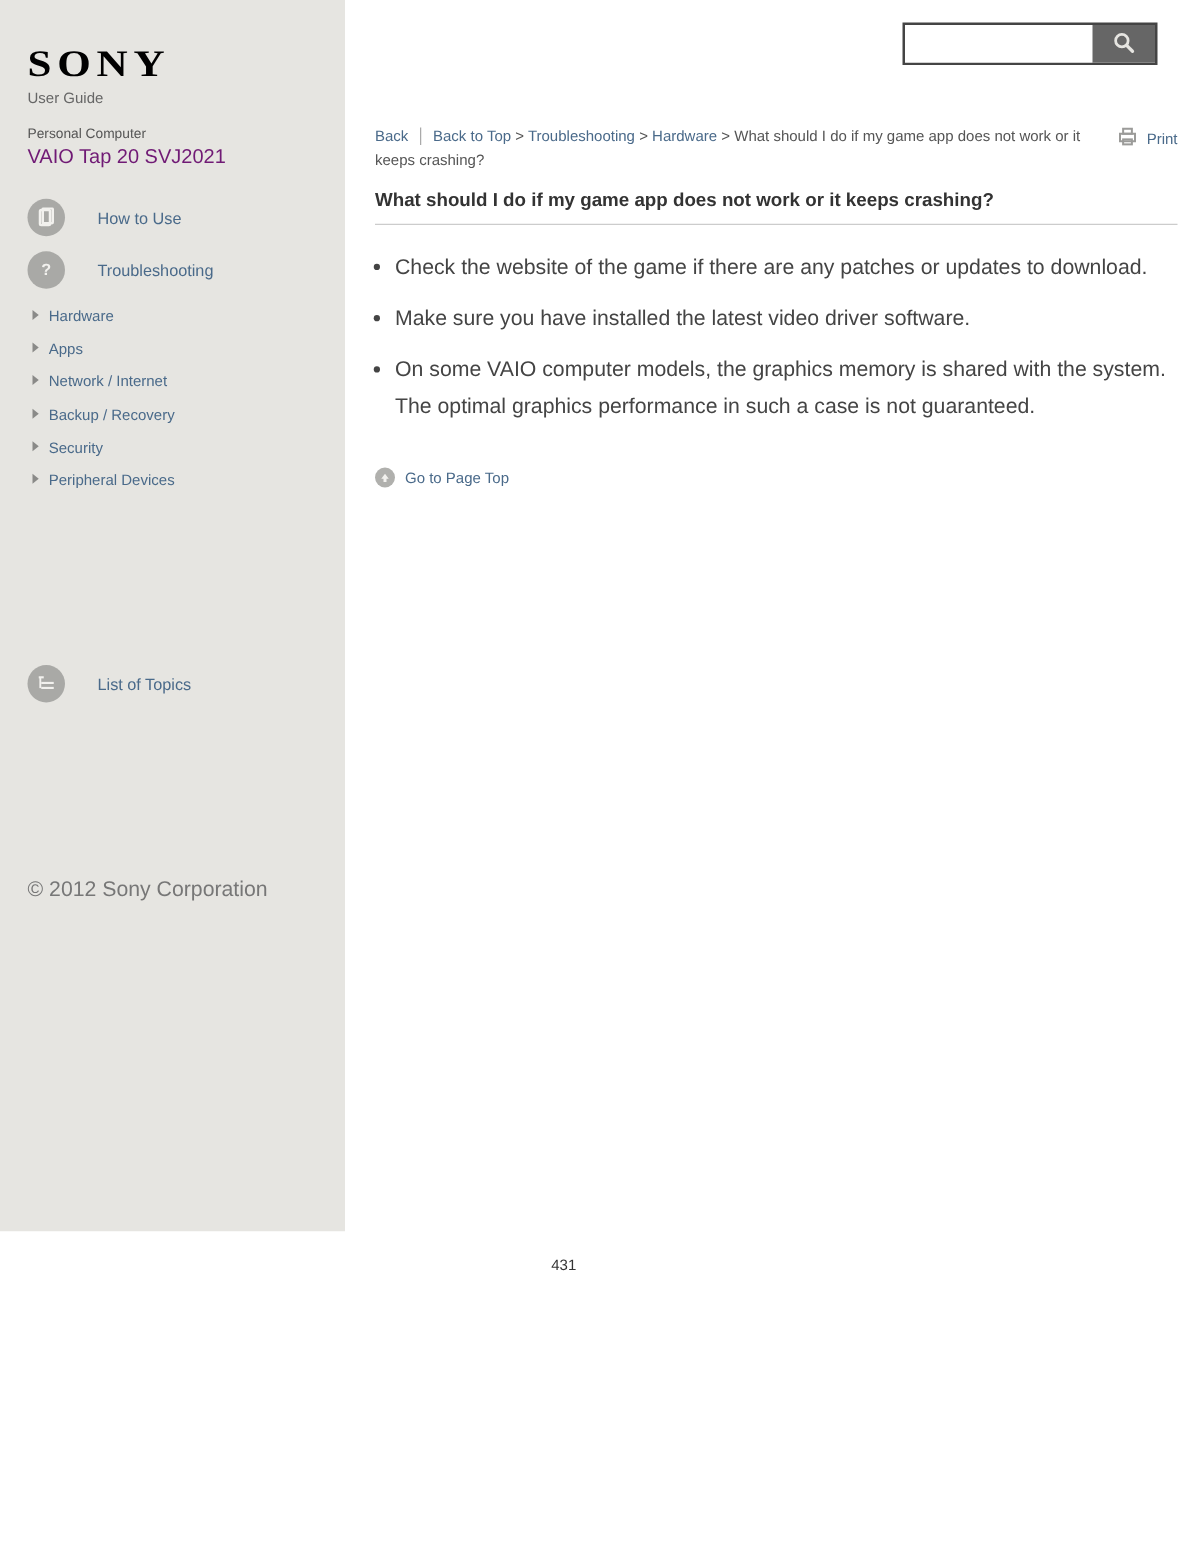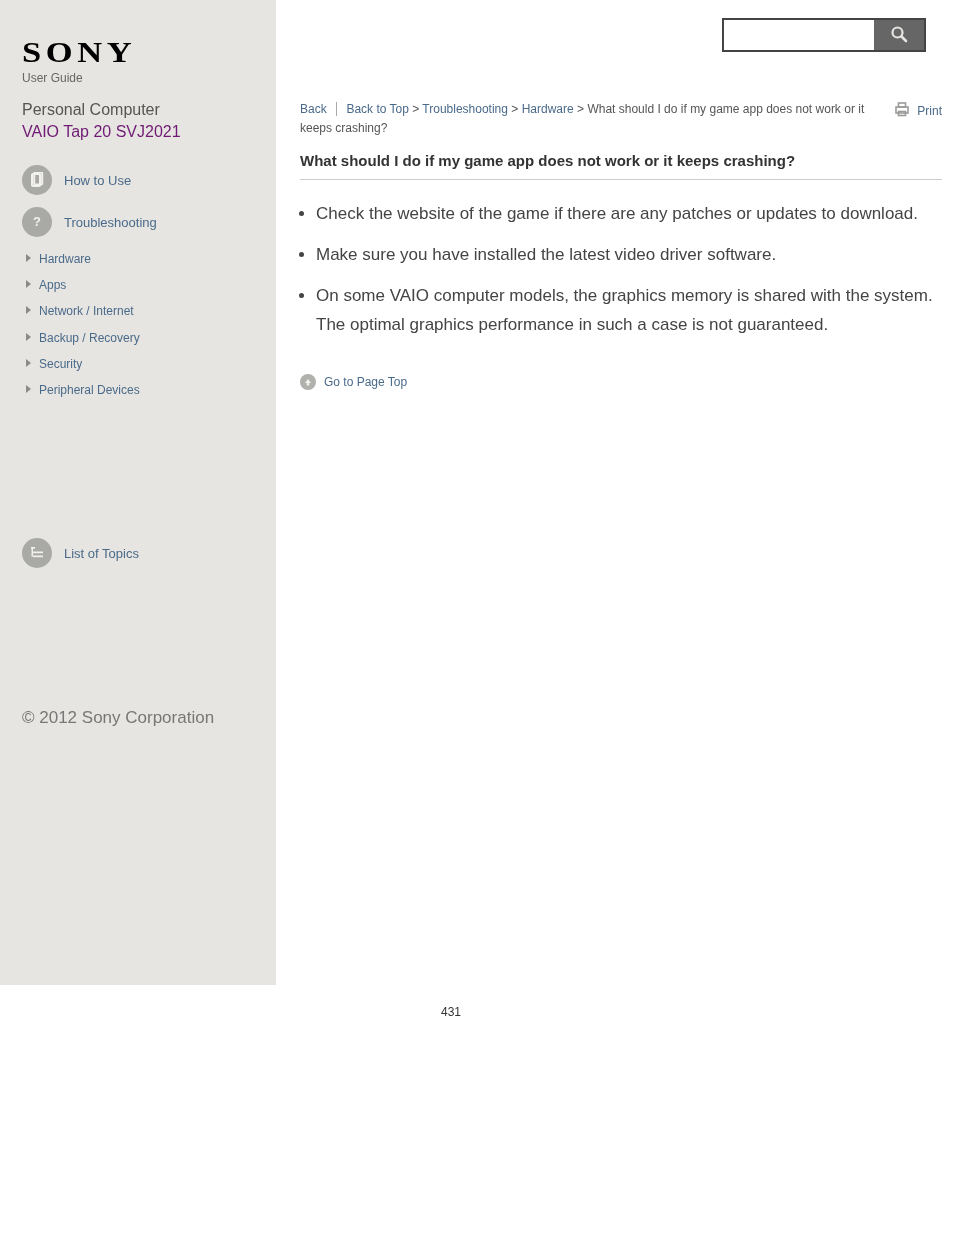--- a/index.html
+++ b/index.html
@@ -37,36 +37,36 @@
     transform: scaleX(1.15);
     transform-origin: left center;
     margin-bottom: 2px;
   }
   .subtitle {
     font-size: 12px;
     color: #666;
     margin-bottom: 16px;
   }
   .product-title {
-    font-size: 16px;
+    font-size: 11px;
     font-weight: normal;
     color: #555;
     margin-bottom: 4px;
   }
   .product-model {
     font-size: 16px;
     color: #701a75;
     margin-bottom: 24px;
   }
 
   .nav-block { margin-bottom: 14px; }
   .nav-row {
     display: flex;
     align-items: center;
-    gap: 12px;
+    gap: 26px;
     margin-bottom: 12px;
   }
   .nav-icon {
     width: 30px;
     height: 30px;
     background: #a9a9a6;
     border-radius: 50%;
     position: relative;
     flex-shrink: 0;
     display: flex;

